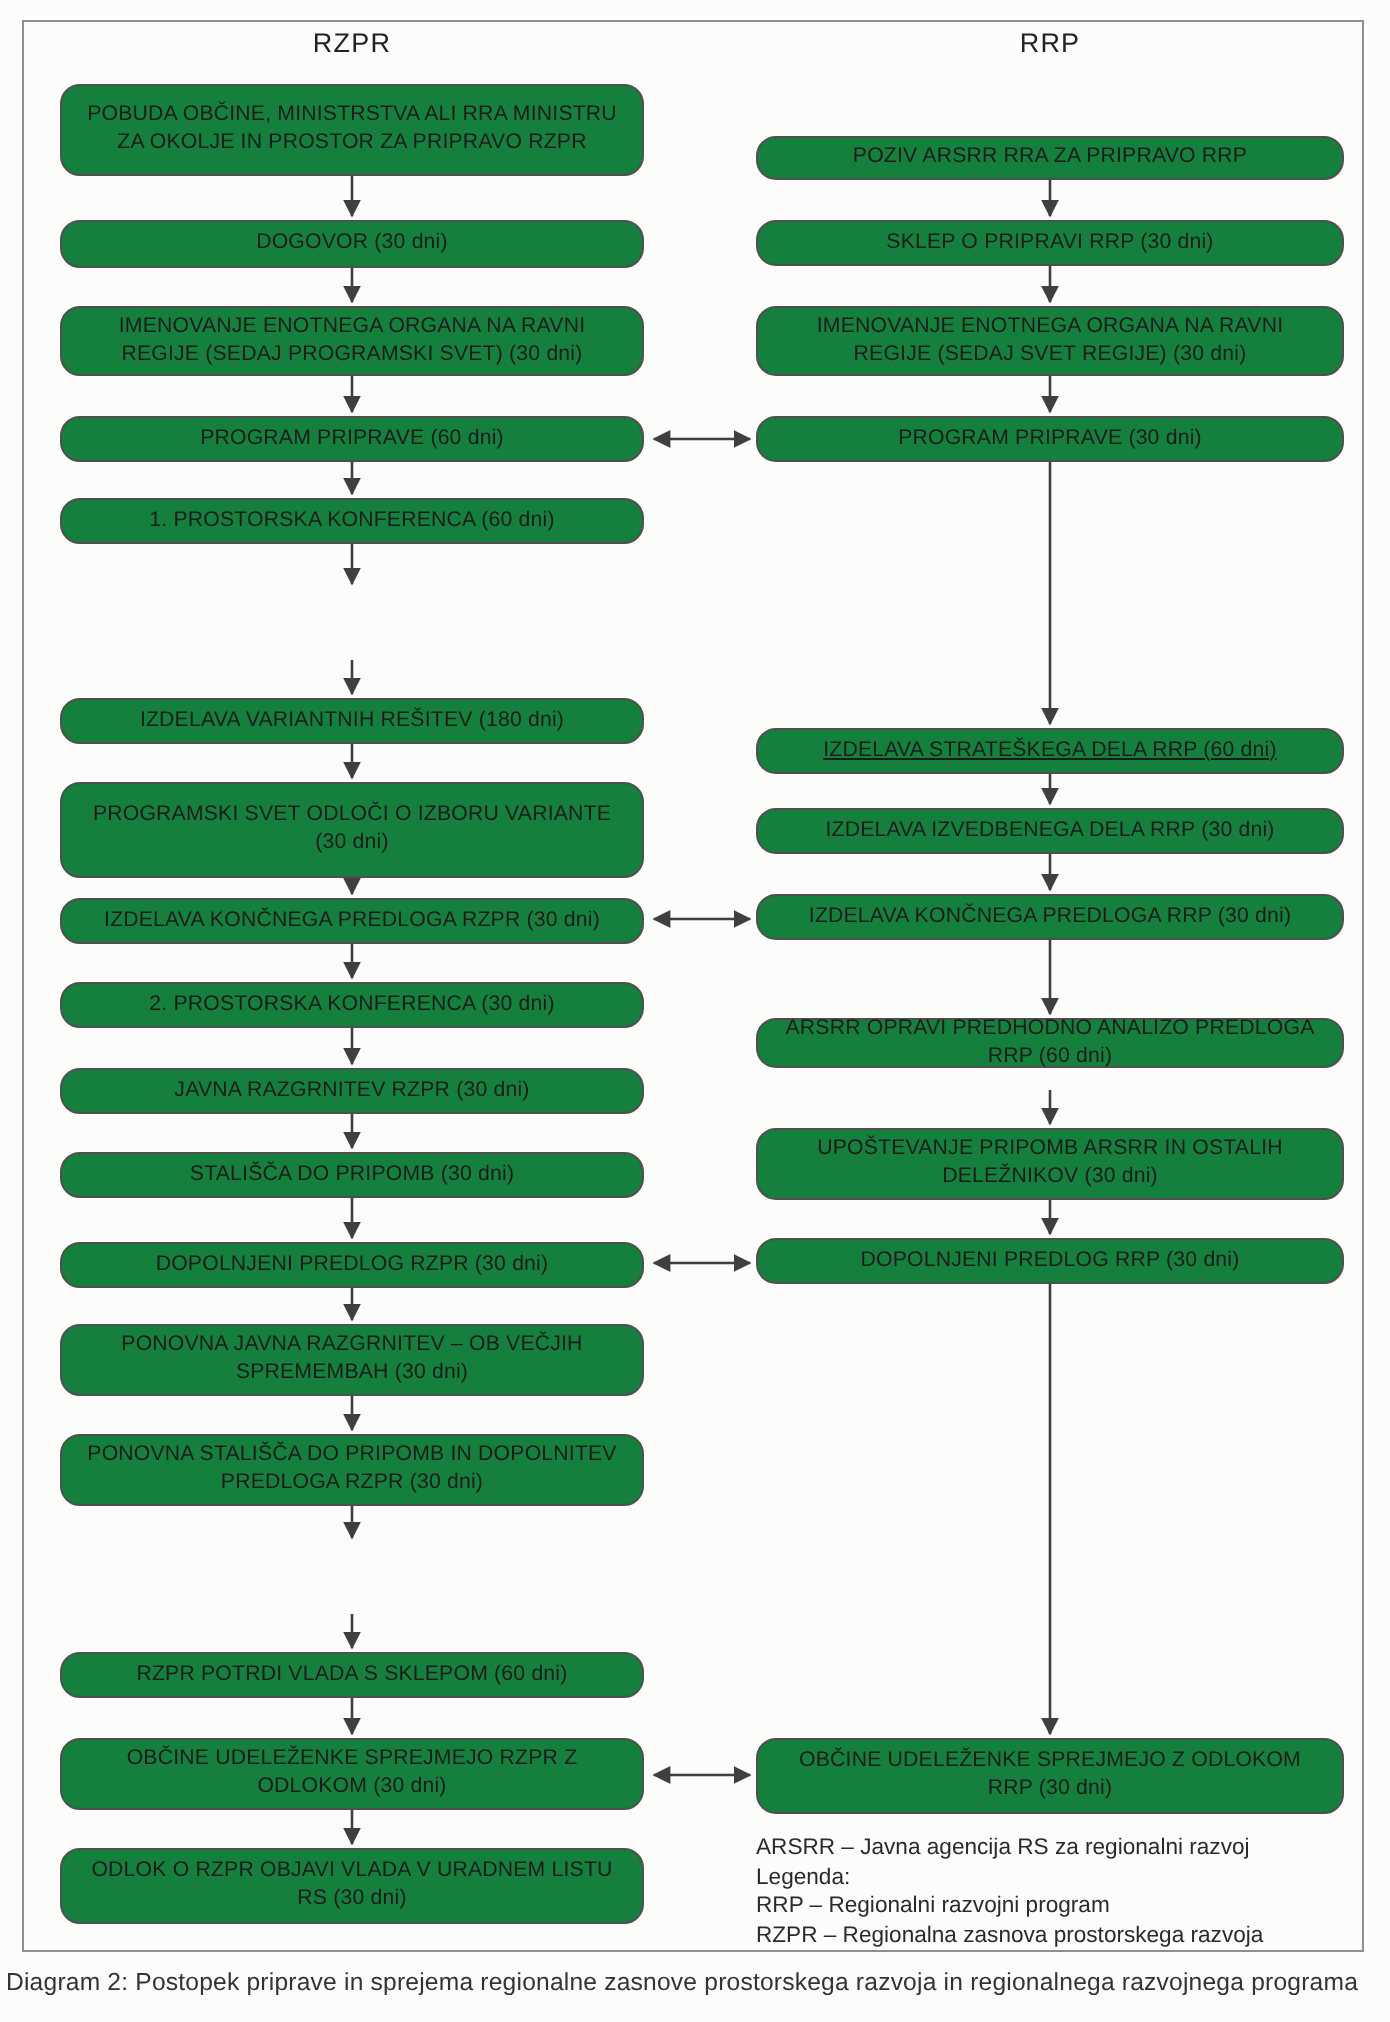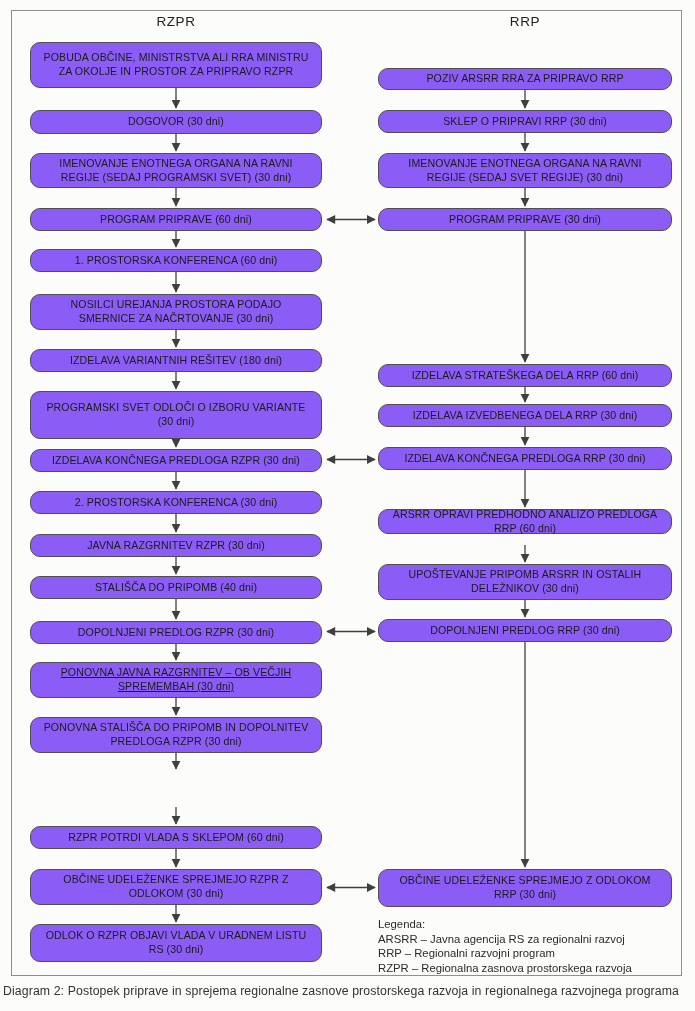--- a/index.html
+++ b/index.html
@@ -13,21 +13,21 @@
   #frame{
     position:absolute;left:11px;top:10px;width:671px;height:966px;
     border:1.5px solid #8f8f8f;background:transparent;box-sizing:border-box;
   }
   .col-title{
     position:absolute;width:120px;text-align:center;
     font-size:13.5px;letter-spacing:0.6px;color:#222;
   }
   .fbox{
     position:absolute;box-sizing:border-box;
-    background:#8b5cf6;border:1.4px solid #4f4f4f;border-radius:10px;
+    background:#15803d;border:1.4px solid #4f4f4f;border-radius:10px;
     display:flex;align-items:center;justify-content:center;text-align:center;
     font-size:10.6px;line-height:1.28;color:#1c1c1c;
     padding:2px 10px;letter-spacing:0.1px;
   }
   .lbox{left:30px;width:292px;}
   .rbox{left:378px;width:294px;}
   #arrow-layer{position:absolute;left:0;top:0;pointer-events:none;}
   #legend{
     position:absolute;left:378px;top:917px;width:300px;
     font-size:11.3px;line-height:14.6px;color:#2a2a2a;
@@ -93,48 +93,47 @@
   </svg>
 
   <div class="col-title" style="left:116px;top:14px;">RZPR</div>
   <div class="col-title" style="left:465px;top:14px;">RRP</div>
 
   <div class="fbox lbox" style="top:42px;height:46px;">POBUDA OBČINE, MINISTRSTVA ALI RRA MINISTRU ZA OKOLJE IN PROSTOR ZA PRIPRAVO RZPR</div>
   <div class="fbox lbox" style="top:110px;height:24px;text-align:center;">DOGOVOR (30 dni)</div>
   <div class="fbox lbox" style="top:153px;height:35px;">IMENOVANJE ENOTNEGA ORGANA NA RAVNI REGIJE (SEDAJ PROGRAMSKI SVET) (30 dni)</div>
   <div class="fbox lbox" style="top:208px;height:23px;">PROGRAM PRIPRAVE (60 dni)</div>
   <div class="fbox lbox" style="top:249px;height:23px;">1. PROSTORSKA KONFERENCA (60 dni)</div>
-  <div class="fbox lbox" style="top:294px;height:36px;">NOSILCI UREJANJA PROSTORA PODAJO SMERNICE ZA NAČRTOVANJE (30 dni)</div>
   <div class="fbox lbox" style="top:349px;height:23px;">IZDELAVA VARIANTNIH REŠITEV (180 dni)</div>
   <div class="fbox lbox" style="top:391px;height:48px;">PROGRAMSKI SVET ODLOČI O IZBORU VARIANTE (30 dni)</div>
   <div class="fbox lbox" style="top:449px;height:23px;">IZDELAVA KONČNEGA PREDLOGA RZPR (30 dni)</div>
   <div class="fbox lbox" style="top:491px;height:23px;">2. PROSTORSKA KONFERENCA (30 dni)</div>
   <div class="fbox lbox" style="top:534px;height:23px;">JAVNA RAZGRNITEV RZPR (30 dni)</div>
-  <div class="fbox lbox" style="top:576px;height:23px;">STALIŠČA DO PRIPOMB (40 dni)</div>
+  <div class="fbox lbox" style="top:576px;height:23px;">STALIŠČA DO PRIPOMB (30 dni)</div>
   <div class="fbox lbox" style="top:621px;height:23px;">DOPOLNJENI PREDLOG RZPR (30 dni)</div>
-  <div class="fbox lbox" style="top:662px;height:36px;text-decoration:underline;">PONOVNA JAVNA RAZGRNITEV – OB VEČJIH SPREMEMBAH (30 dni)</div>
+  <div class="fbox lbox" style="top:662px;height:36px;">PONOVNA JAVNA RAZGRNITEV – OB VEČJIH SPREMEMBAH (30 dni)</div>
   <div class="fbox lbox" style="top:717px;height:36px;">PONOVNA STALIŠČA DO PRIPOMB IN DOPOLNITEV PREDLOGA RZPR (30 dni)</div>
   <div class="fbox lbox" style="top:826px;height:23px;">RZPR POTRDI VLADA S SKLEPOM (60 dni)</div>
   <div class="fbox lbox" style="top:869px;height:36px;">OBČINE UDELEŽENKE SPREJMEJO RZPR Z ODLOKOM (30 dni)</div>
   <div class="fbox lbox" style="top:924px;height:38px;">ODLOK O RZPR OBJAVI VLADA V URADNEM LISTU RS (30 dni)</div>
 
   <div class="fbox rbox" style="top:68px;height:22px;">POZIV ARSRR RRA ZA PRIPRAVO RRP</div>
   <div class="fbox rbox" style="top:110px;height:23px;">SKLEP O PRIPRAVI RRP (30 dni)</div>
   <div class="fbox rbox" style="top:153px;height:35px;">IMENOVANJE ENOTNEGA ORGANA NA RAVNI REGIJE (SEDAJ SVET REGIJE) (30 dni)</div>
   <div class="fbox rbox" style="top:208px;height:23px;">PROGRAM PRIPRAVE (30 dni)</div>
-  <div class="fbox rbox" style="top:364px;height:23px;">IZDELAVA STRATEŠKEGA DELA RRP (60 dni)</div>
+  <div class="fbox rbox" style="top:364px;height:23px;text-decoration:underline;">IZDELAVA STRATEŠKEGA DELA RRP (60 dni)</div>
   <div class="fbox rbox" style="top:404px;height:23px;">IZDELAVA IZVEDBENEGA DELA RRP (30 dni)</div>
   <div class="fbox rbox" style="top:447px;height:23px;">IZDELAVA KONČNEGA PREDLOGA RRP (30 dni)</div>
   <div class="fbox rbox" style="top:509px;height:25px;">ARSRR OPRAVI PREDHODNO ANALIZO PREDLOGA RRP (60 dni)</div>
   <div class="fbox rbox" style="top:564px;height:36px;">UPOŠTEVANJE PRIPOMB ARSRR IN OSTALIH DELEŽNIKOV (30 dni)</div>
   <div class="fbox rbox" style="top:619px;height:23px;">DOPOLNJENI PREDLOG RRP (30 dni)</div>
   <div class="fbox rbox" style="top:869px;height:38px;">OBČINE UDELEŽENKE SPREJMEJO Z ODLOKOM RRP (30 dni)</div>
 
   <div id="legend">
+    <div>ARSRR – Javna agencija RS za regionalni razvoj</div>
     <div>Legenda:</div>
-    <div>ARSRR – Javna agencija RS za regionalni razvoj</div>
     <div>RRP – Regionalni razvojni program</div>
     <div>RZPR – Regionalna zasnova prostorskega razvoja</div>
   </div>
 
   <div id="caption">Diagram 2: Postopek priprave in sprejema regionalne zasnove prostorskega razvoja in regionalnega razvojnega programa</div>
 
 </div>
 
 </body></html>

